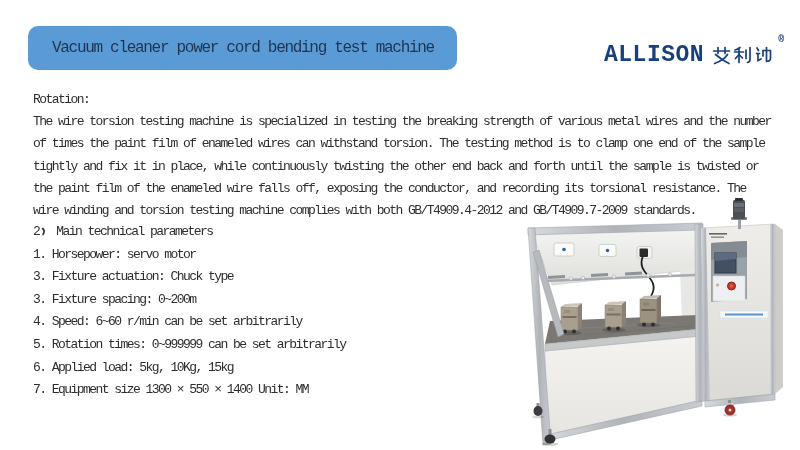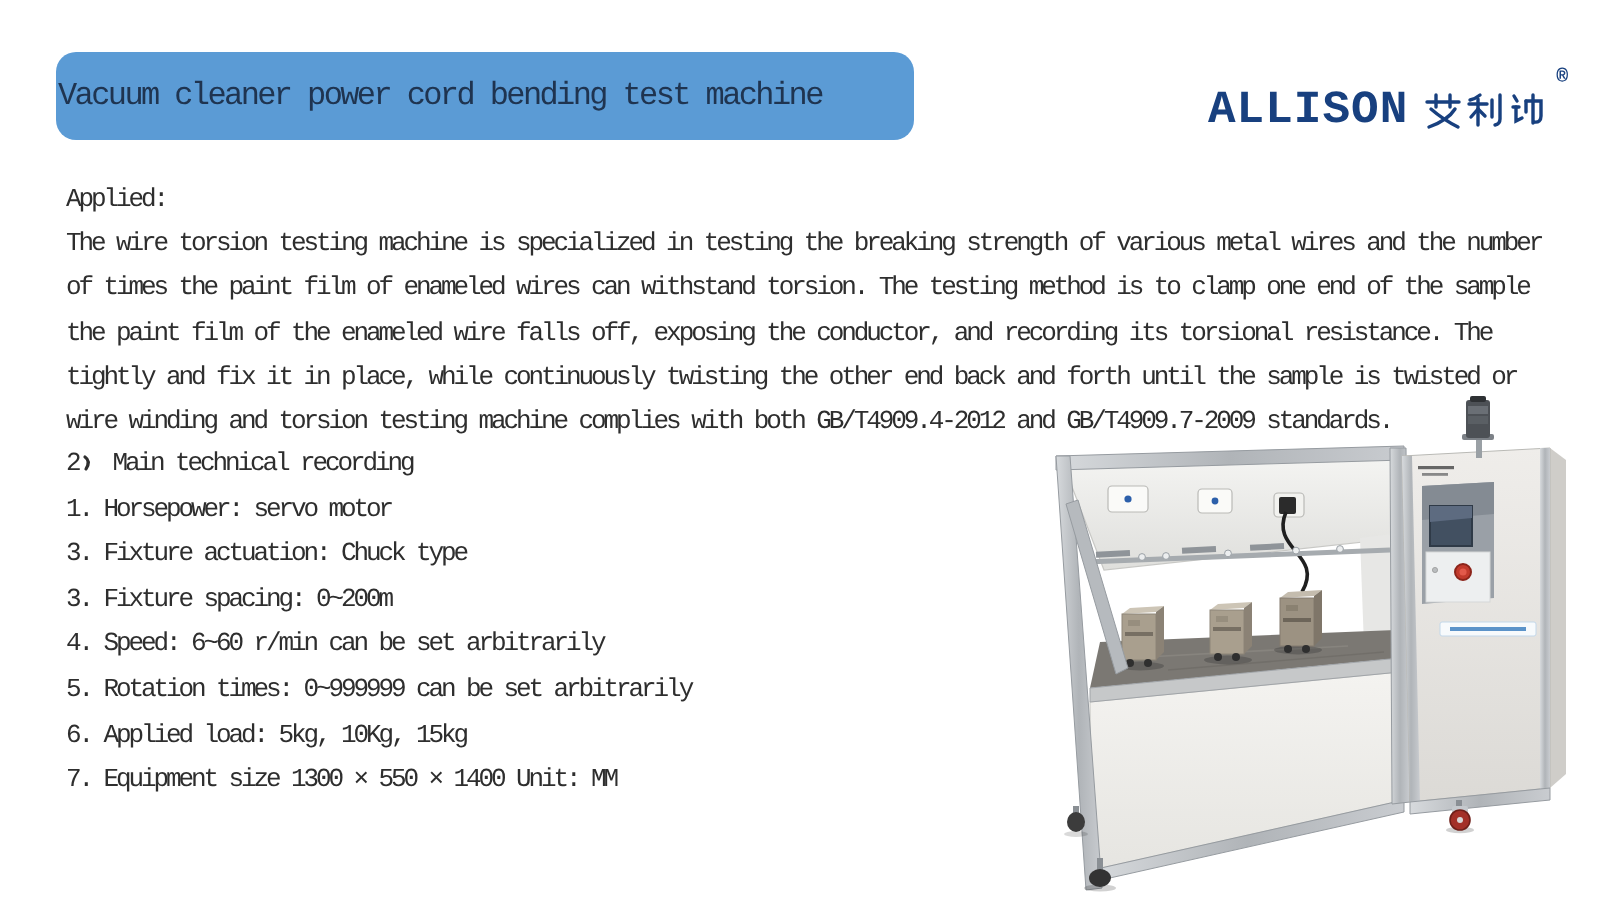--- a/index.html
+++ b/index.html
@@ -8,21 +8,21 @@
     position:relative; width:800px; height:450px; background:#ffffff;
     overflow:hidden; font-family:"Liberation Mono","DejaVu Sans Mono",monospace;
   }
   
   .banner {
     position:absolute; left:28px; top:26px; width:429px; height:44px;
     background:#5b9bd5; border-radius:10px;
   }
   .banner-title {
     font-size:16px; line-height:44px; letter-spacing:-1.3px;
-    color:#1f3450; padding-left:1px; white-space:nowrap;
+    color:#1f3450; padding-left:24px; white-space:nowrap;
   }
   
   .logo {
     position:absolute; left:604px; top:40px; height:26px;
     display:flex; align-items:flex-end; color:#18407f;
     font-family:Liberation Mono, monospace;
   }
   .logo-brand {
     font-weight:bold; font-size:23px; line-height:22px; letter-spacing:0.5px;
   }
@@ -79,35 +79,35 @@
         <path d="M4,8.5 V15.5 L7,14"></path>
         <path d="M9,5.5 H16.5 V13 Q16.5,16.5 13,16"></path>
         <path d="M9,5.5 V11"></path>
           <path d="M12.5,2.5 V16.5"></path>
       </g>
     </svg>
     <span class="logo-reg">®</span>
   </div>
 
   <div class="overview">
-    <div class="textline">Applied:</div>
+    <div class="textline">Rotation:</div>
     <div class="textline">The wire torsion testing machine is specialized in testing the breaking strength of various metal wires and the number</div>
     <div class="textline">of times the paint film of enameled wires can withstand torsion. The testing method is to clamp one end of the sample</div>
+    <div class="textline">tightly and fix it in place, while continuously twisting the other end back and forth until the sample is twisted or</div>
     <div class="textline">the paint film of the enameled wire falls off, exposing the conductor, and recording its torsional resistance. The</div>
-    <div class="textline">tightly and fix it in place, while continuously twisting the other end back and forth until the sample is twisted or</div>
     <div class="textline">wire winding and torsion testing machine complies with both GB/T4909.4-2012 and GB/T4909.7-2009 standards.</div>
   </div>
 
   <div class="params">
     <div class="textline params-head">
       <span>2</span>
       <svg class="comma-icon" width="6" height="9" viewBox="0 0 6 9" fill="none" stroke="#2e2e2e" stroke-width="1.6" stroke-linecap="round">
         <path d="M1.5,1.5 Q4.5,3.5 2,7.5"></path>
       </svg>
-      <span>Main technical recording</span>
+      <span>Main technical parameters</span>
     </div>
     <div class="textline">1. Horsepower: servo motor</div>
     <div class="textline">3. Fixture actuation: Chuck type</div>
     <div class="textline">3. Fixture spacing: 0~200m</div>
     <div class="textline">4. Speed: 6~60 r/min can be set arbitrarily</div>
     <div class="textline">5. Rotation times: 0~999999 can be set arbitrarily</div>
     <div class="textline">6. Applied load: 5kg, 10Kg, 15kg</div>
     <div class="textline">7. Equipment size 1300 × 550 × 1400 Unit: MM</div>
   </div>
 

